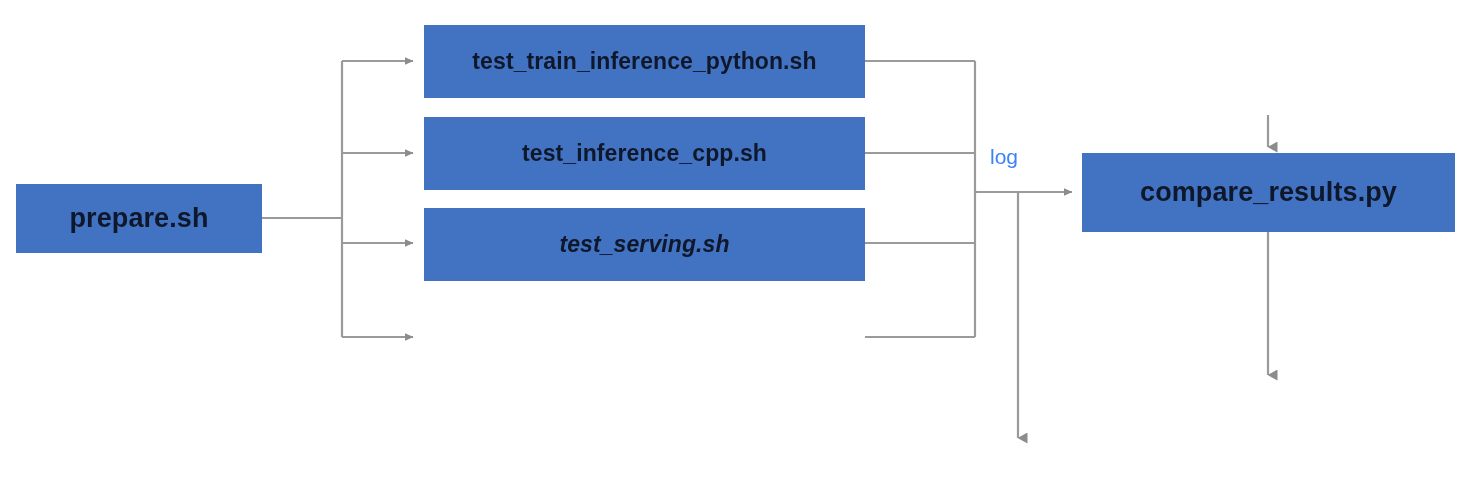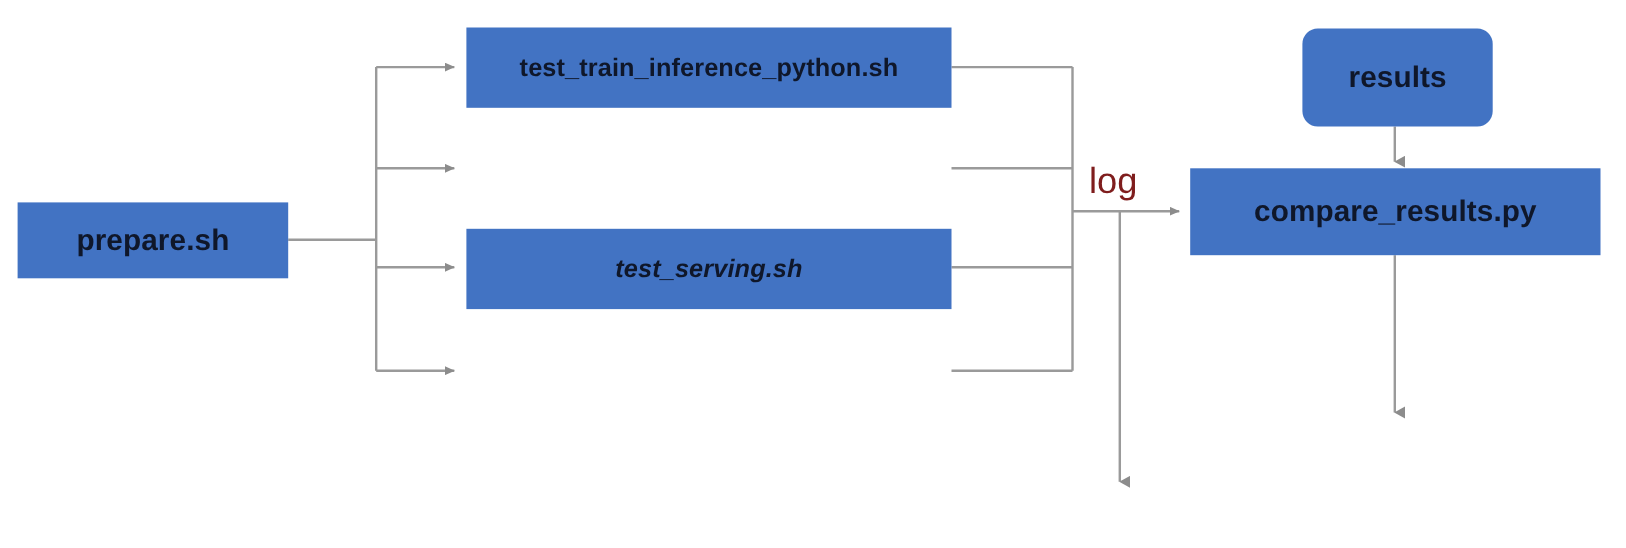--- a/index.html
+++ b/index.html
@@ -54,22 +54,22 @@
     left: 1184px; top: 26px; width: 173px; height: 89px;
     font-size: 27px;
     border-radius: 14px;
   }
   .node-compare {
     left: 1082px; top: 153px; width: 373px; height: 79px;
     font-size: 27px;
   }
   .edge-label {
     position: absolute;
-    color: #7f1d1d;
-    font-size: 33px;
+    color: #3b82f6;
+    font-size: 21px;
     z-index: 3;
     white-space: nowrap;
   }
   .label-log {
     left: 990px; top: 145px;
   }
   .note-red {
     position: absolute;
     color: #C00000;
     font-size: 30px;
@@ -122,29 +122,29 @@
   </svg>
 
   <div class="node node-prepare">
     <span>prepare.sh</span>
   </div>
 
   <div class="node node-test node-test-1">
     <span>test_train_inference_python.sh</span>
   </div>
 
+  <div class="node node-test node-test-2">
+    <span>test_inference_cpp.sh</span>
+  </div>
 
   <div class="node node-test node-test-3">
     <span>test_serving.sh</span>
   </div>
 
 
-  <div class="node node-results">
-    <span>results</span>
-  </div>
 
   <div class="node node-compare">
     <span>compare_results.py</span>
   </div>
 
   <div class="edge-label label-log">log</div>
 
 
 
 </div>

